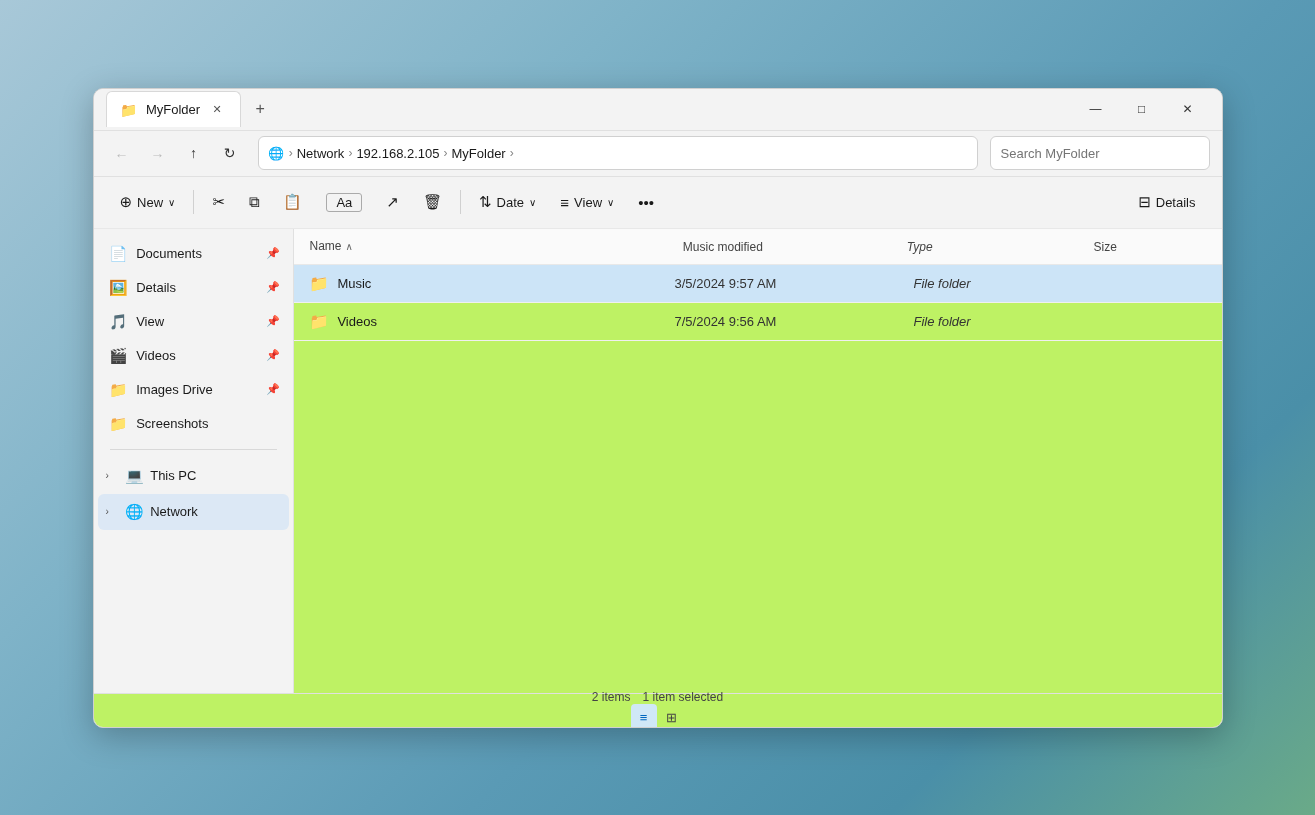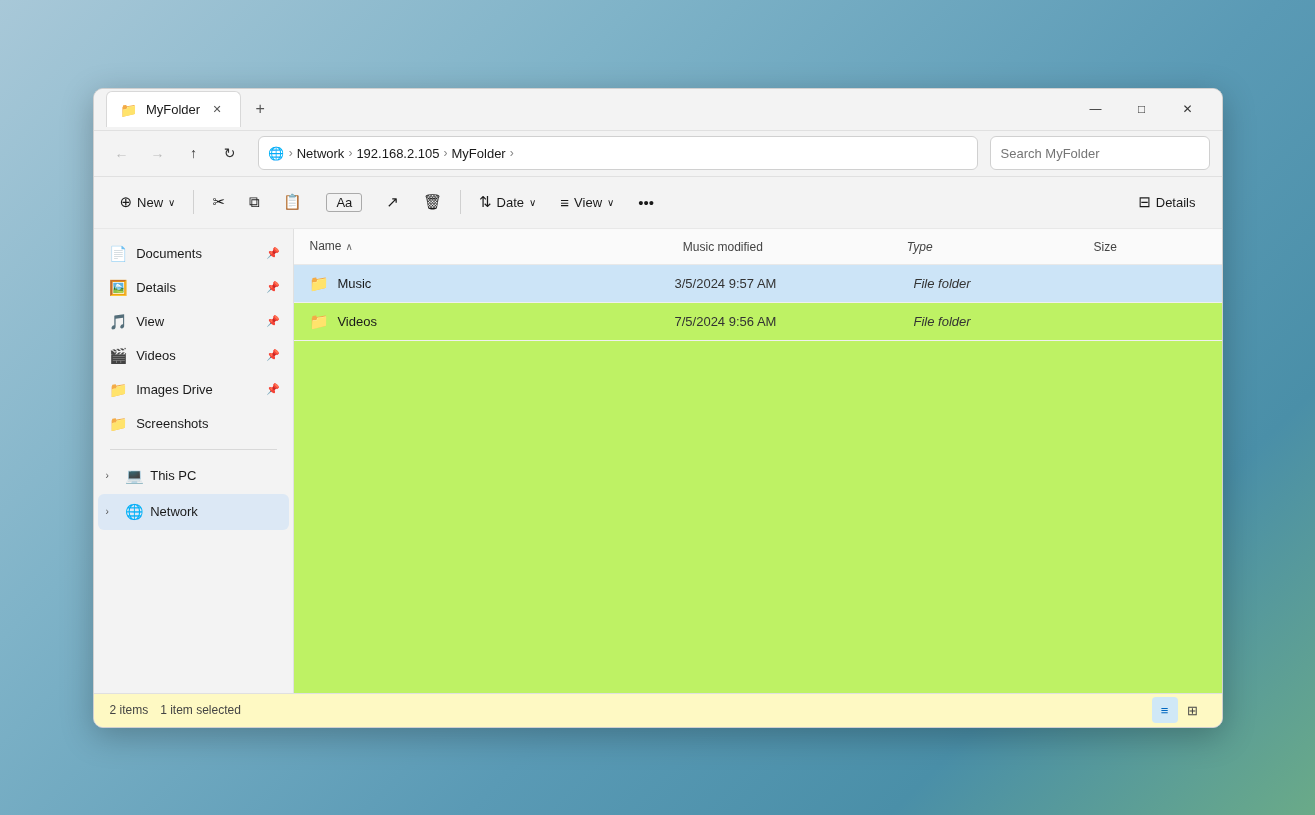--- a/index.html
+++ b/index.html
@@ -292,26 +292,27 @@
     .file-folder-icon {
       font-size: 16px;
     }
     .file-date { flex: 1.2; font-size: 13px; color: #333; }
     .file-type { flex: 1; font-size: 13px; color: #333; margin-left: 20px; }
     .file-size { flex: 0.6; font-size: 13px; color: #333; }
     
     .status-bar {
       display: flex;
       align-items: center;
-      justify-content: space-between;
+      justify-content: center;
       height: 34px;
       padding: 0 16px;
-      background: #fef9c3;
+      background: #bef264;
       border-top: 1px solid #e0e0e0;
       flex-shrink: 0;
+      flex-direction: column;
     }
     .status-text {
       font-size: 12px;
       color: #444;
     }
     .view-toggle {
       display: flex;
       gap: 2px;
     }
     .view-btn {

